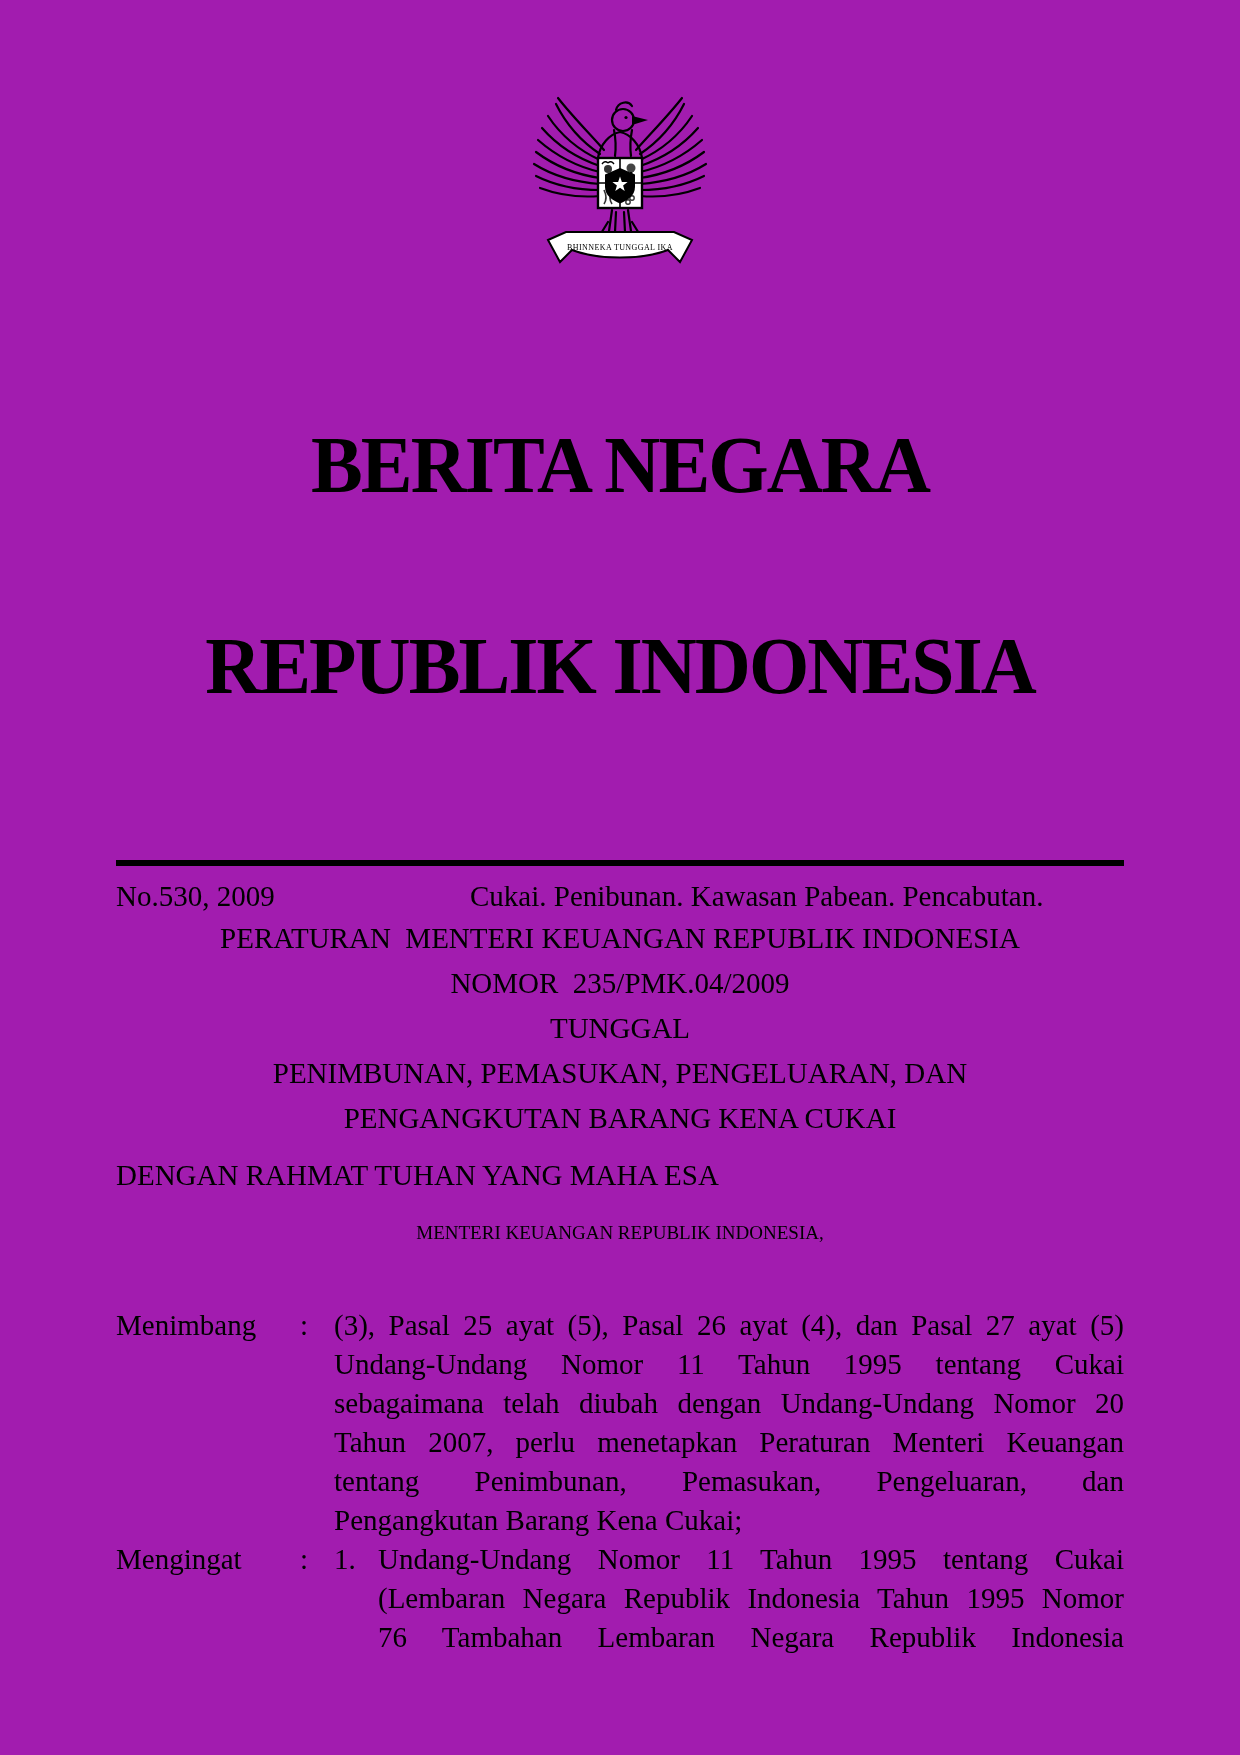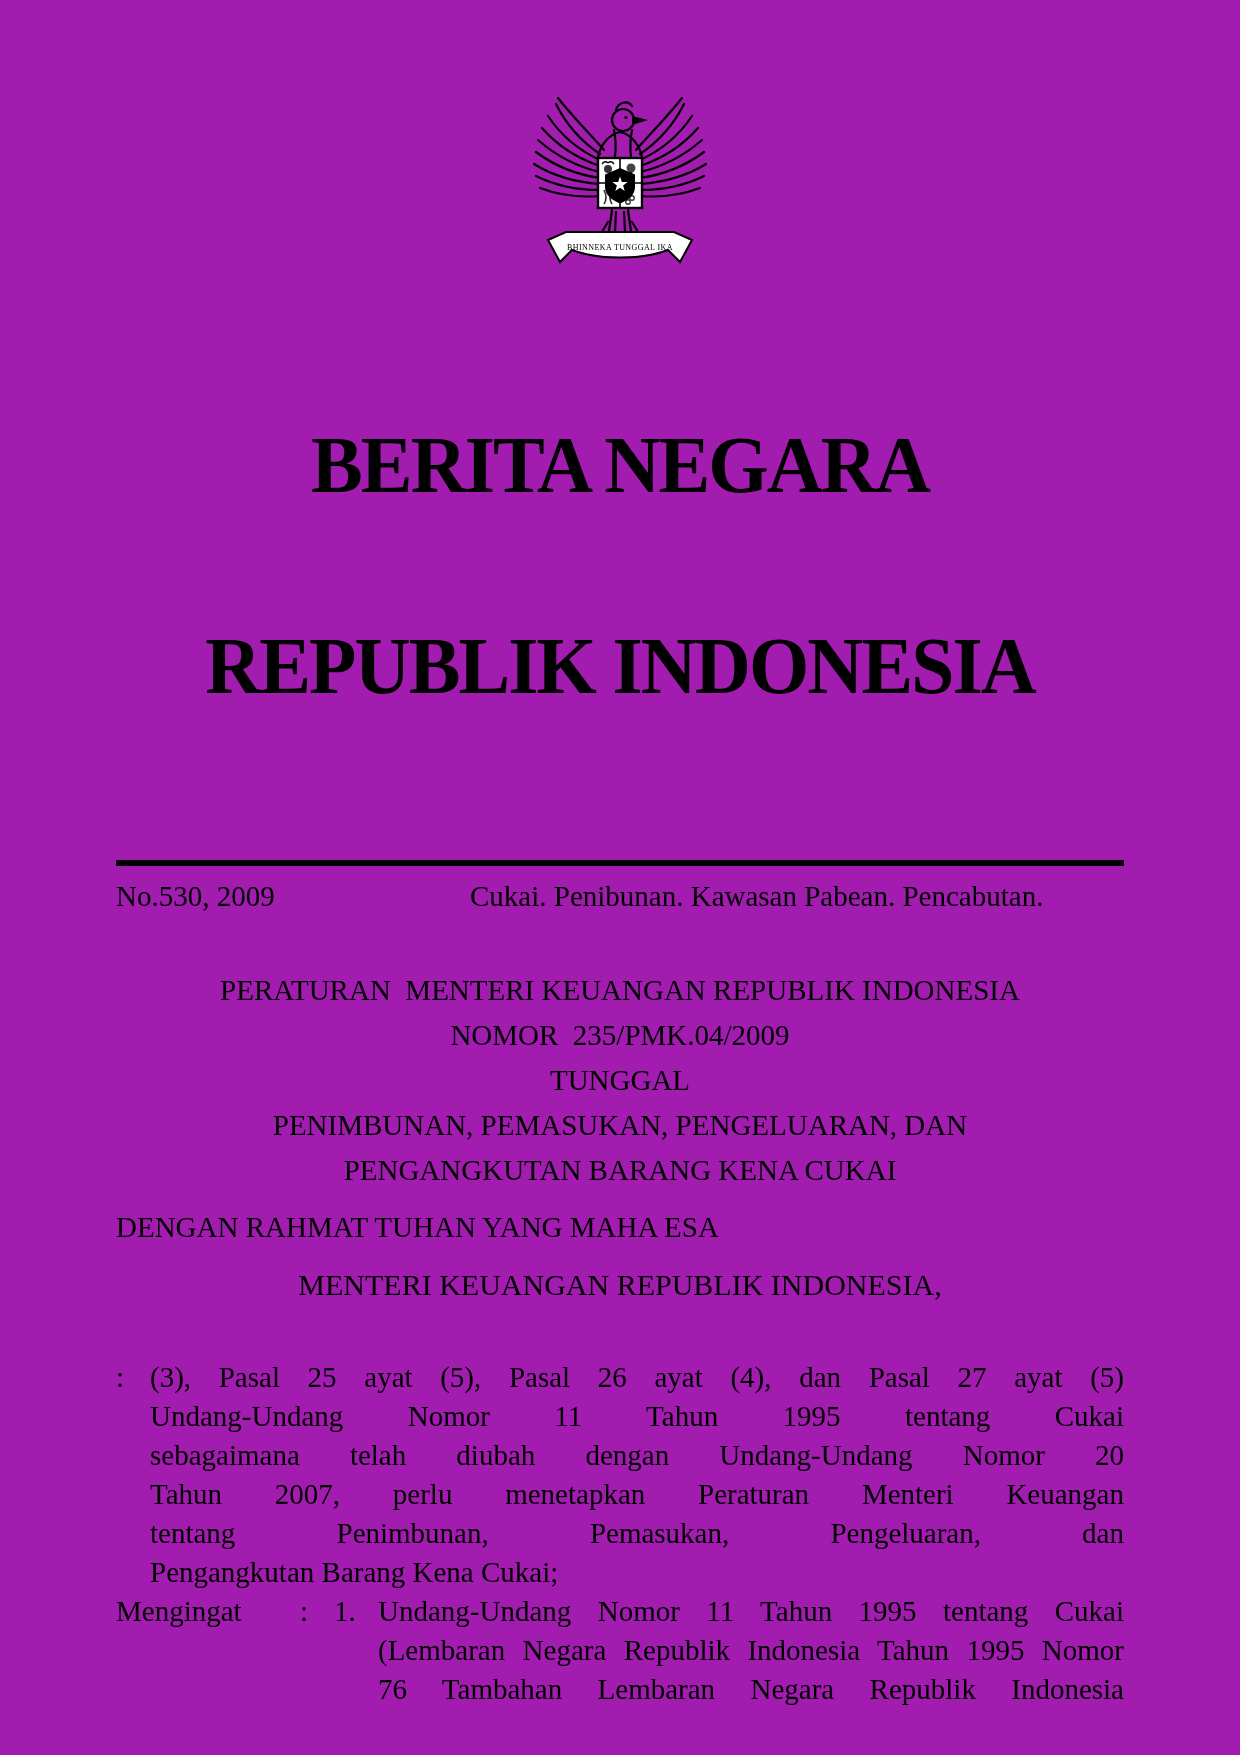--- a/index.html
+++ b/index.html
@@ -26,25 +26,25 @@
   .rule { height: 6px; background: #000; margin-top: 26px; }
 
   
   .gz-row { display: flex; margin-top: 10px; font-size: 29px; line-height: 40px; }
   .gz-num { width: 354px; flex: 0 0 354px; }
   .gz-subject { flex: 1; }
   .gz-subject .l1 { text-align: justify; text-align-last: justify; }
   .gz-subject .l2 { text-align: left; }
 
   
-  .title-block { margin-top: 52px; font-size: 29px; line-height: 45px; }
+  .title-block { font-size: 29px; line-height: 45px; }
   .title-block .tline { text-align: center; white-space: pre-wrap; }
 
   .invocation { margin-top: 14px; text-align: left; font-size: 29px; line-height: 40px; }
-  .authority  { margin-top: 18px; text-align: center; font-size: 30px; line-height: 40px; }
+  .authority  { margin-top: 18px; text-align: center; font-size: 19px; line-height: 40px; }
 
   
   .clause { display: flex; font-size: 29px; line-height: 39px; }
   .clause.menimbang { margin-top: 53px; }
   .clause.mengingat { margin-top: 0px; }
   .clause-label { flex: 0 0 184px; }
   .clause-colon { flex: 0 0 34px; }
   .clause-body  { flex: 1; min-width: 0; }
 
   .justify-col .tline { text-align: justify; text-align-last: justify; }
@@ -135,20 +135,21 @@
         <div class="tline">TUNGGAL</div>
         <div class="tline">PENIMBUNAN, PEMASUKAN, PENGELUARAN, DAN</div>
         <div class="tline tline-last">PENGANGKUTAN BARANG KENA CUKAI</div>
       </div>
 
     <div class="invocation">DENGAN RAHMAT TUHAN YANG MAHA ESA</div>
 
     <div class="authority">MENTERI KEUANGAN REPUBLIK INDONESIA,</div>
 
     <div class="clause menimbang">
+      <div class="clause-label">Menimbang</div>
       <div class="clause-colon">:</div>
       <div class="clause-body justify-col">
           <div class="tline">(3), Pasal 25 ayat (5), Pasal 26 ayat (4), dan Pasal 27 ayat (5)</div>
           <div class="tline">Undang-Undang Nomor 11 Tahun 1995 tentang Cukai</div>
           <div class="tline">sebagaimana telah diubah dengan Undang-Undang Nomor 20</div>
           <div class="tline">Tahun 2007, perlu menetapkan Peraturan Menteri Keuangan</div>
           <div class="tline">tentang Penimbunan, Pemasukan, Pengeluaran, dan</div>
           <div class="tline tline-last">Pengangkutan Barang Kena Cukai;</div>
         </div>
     </div>

